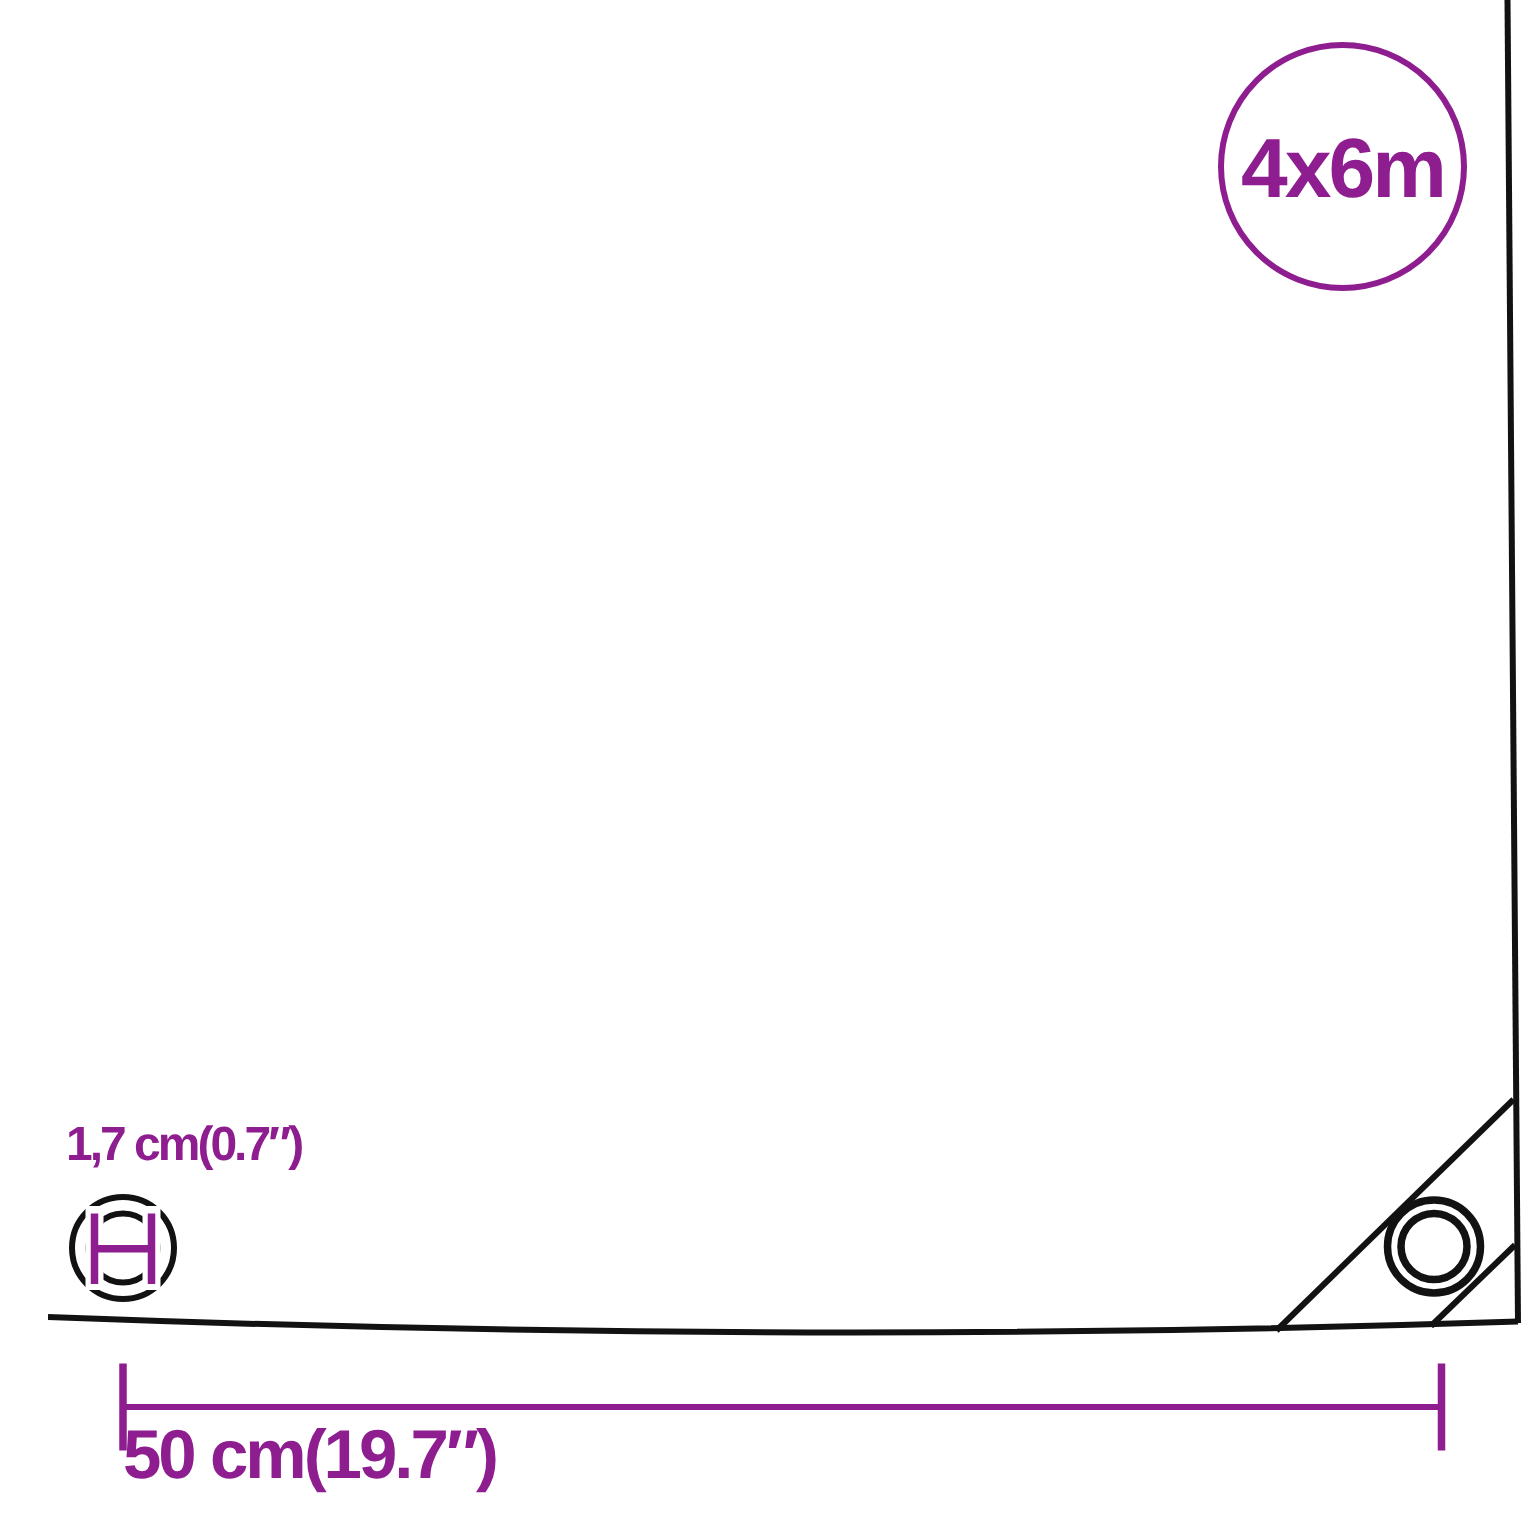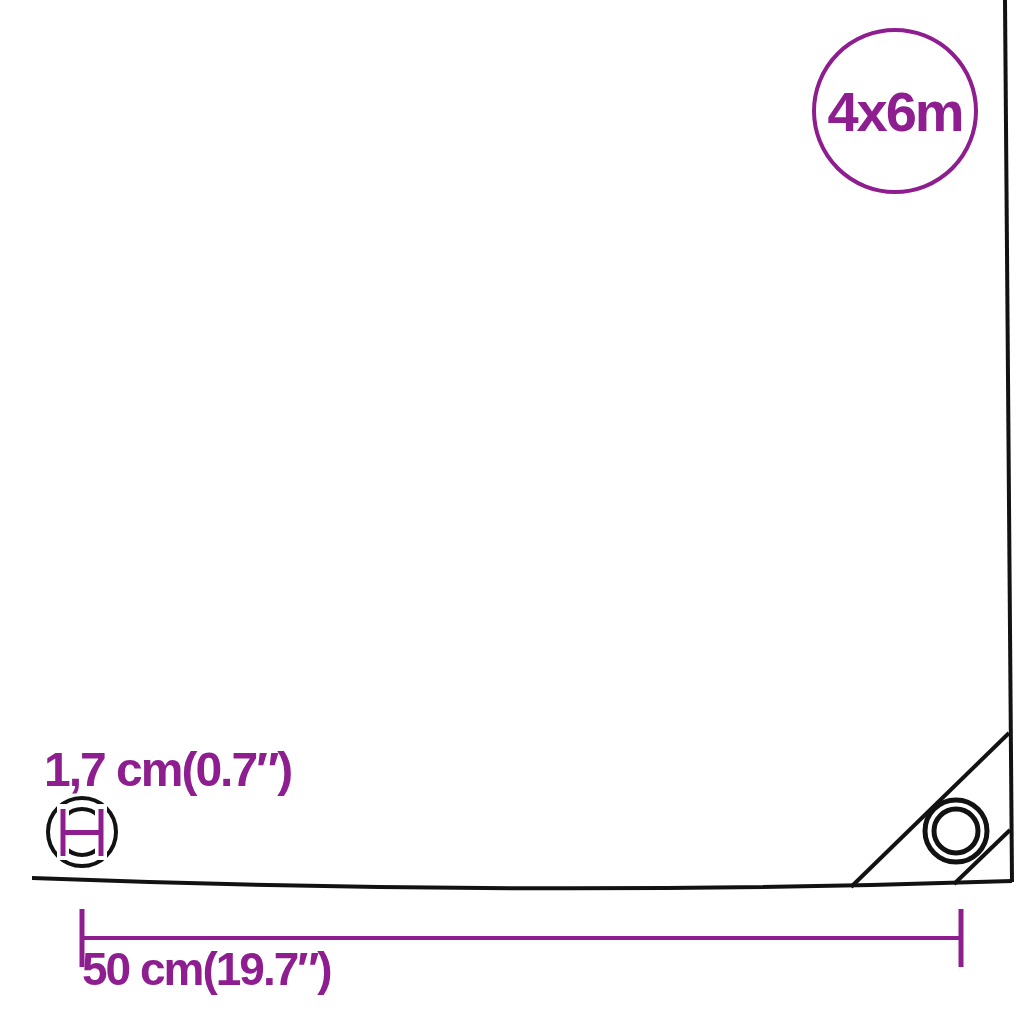--- a/index.html
+++ b/index.html
@@ -36,21 +36,21 @@
     position: absolute;
     font-weight: 700;
     color: var(--accent);
     line-height: 1;
     letter-spacing: -2px;
     white-space: nowrap;
   }
   .lbl-eyelet {
     left: 12px;
     top: 746px;
-    font-size: 48px;
+    font-size: 32px;
   }
   .lbl-width {
     left: 50px;
     top: 946px;
     width: 879px;
     text-align: left;
     font-size: 46px;
   }
   .badge {
     position: absolute;

